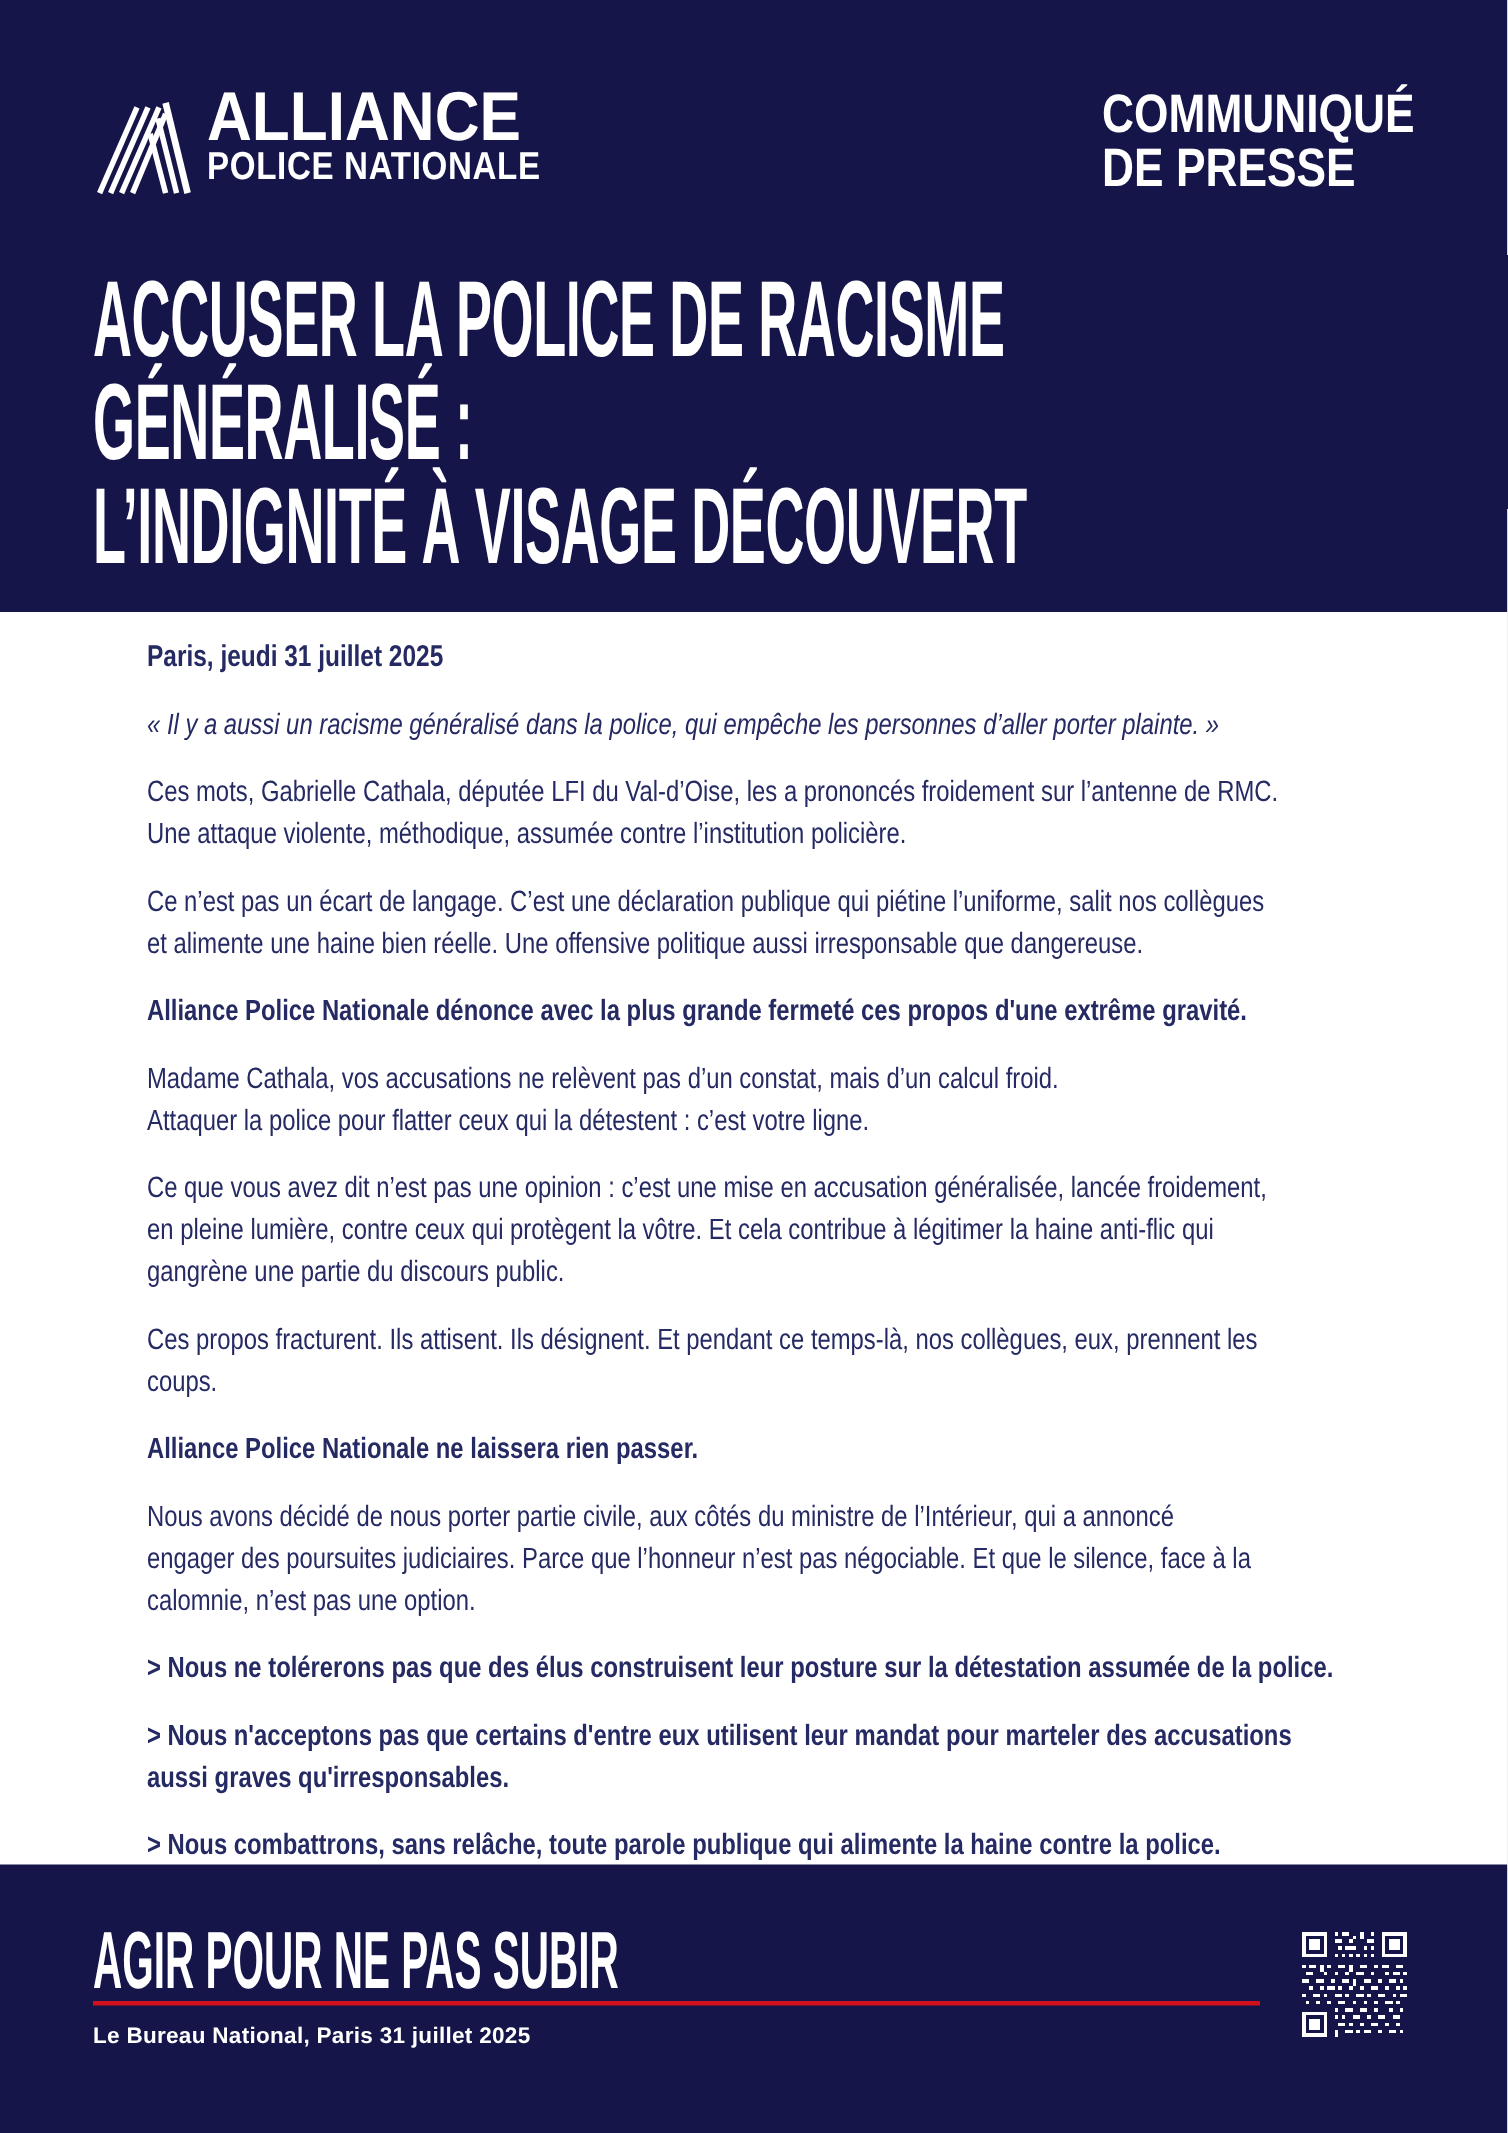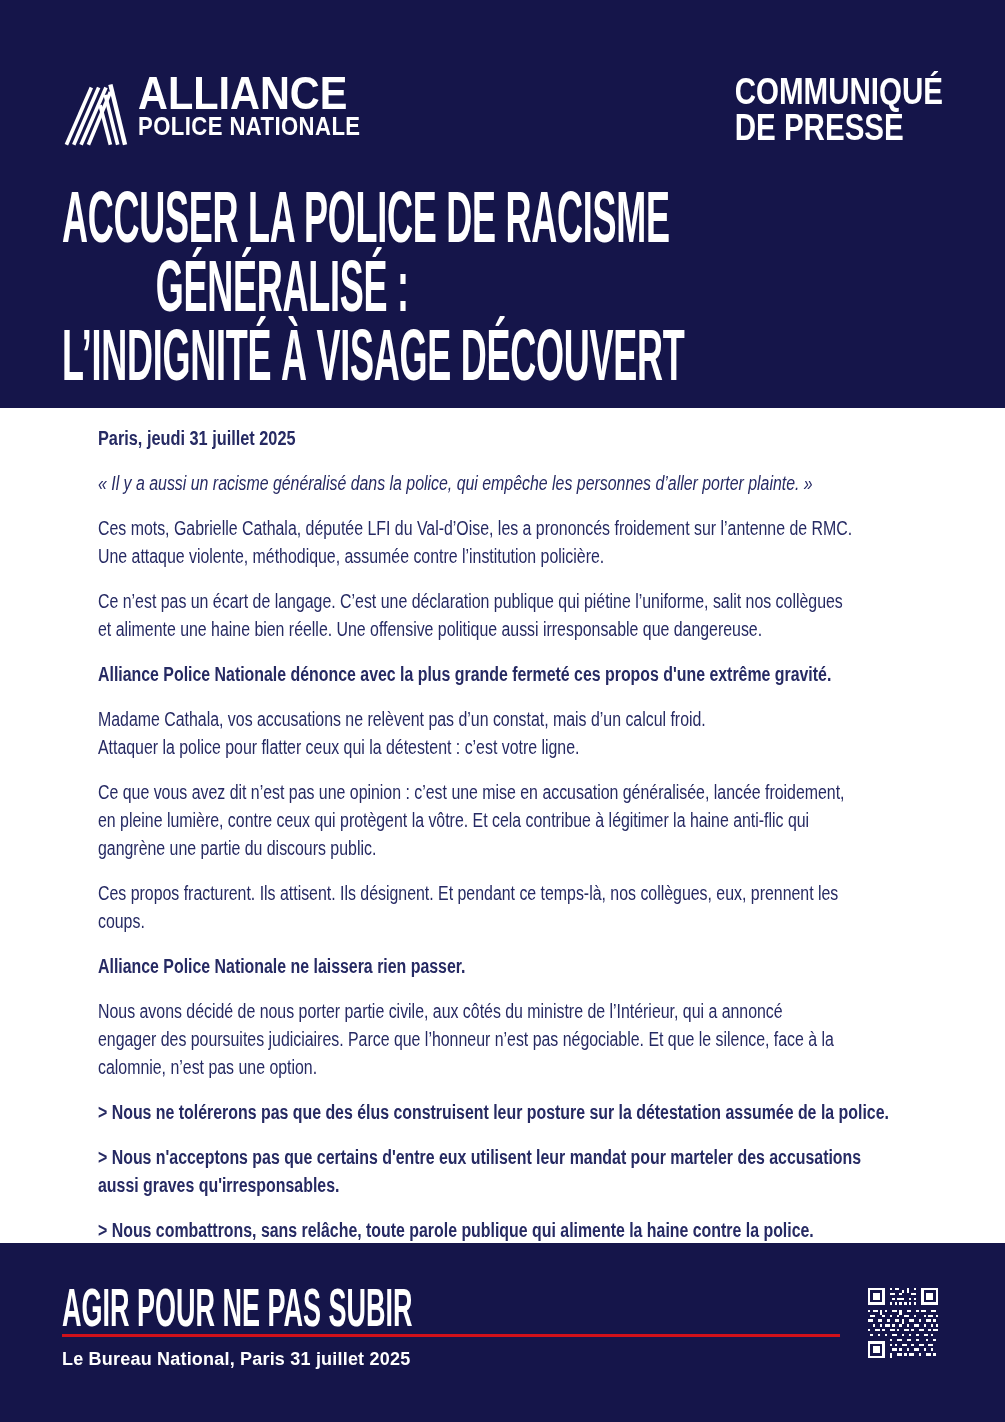--- a/index.html
+++ b/index.html
@@ -5,38 +5,38 @@
   * { margin:0; padding:0; box-sizing:border-box; }
   html,body { background:#e8e8e8; }
   .page {
     position:relative; width:1005px; height:1422px; margin:0 auto;
     background:#ffffff; overflow:hidden;
     font-family:"Liberation Sans", sans-serif; color:#262a63;
   }
 
   
   .masthead { height:408px; background:#15154a; padding:55px 62px 0 62px; }
-  .brand-row { display:flex; justify-content:space-between; align-items:flex-start; height:88px;margin-top:16px; }
+  .brand-row { display:flex; justify-content:space-between; align-items:flex-start; height:88px; }
   .logo { display:flex; align-items:flex-start; gap:10px; }
   .logo-mark { width:66px; height:80px; flex:0 0 auto; }
   .logo-text { padding-top:2px; }
   .logo-brand {
     color:#fff; font-weight:700; font-size:46px; line-height:40px;
     transform:scaleX(0.9); transform-origin:left top; white-space:nowrap; letter-spacing:0;
   }
   .logo-sub {
     color:#fff; font-weight:700; font-size:26px; line-height:24px; margin-top:1px;
     transform:scaleX(0.85); transform-origin:left top; white-space:nowrap; letter-spacing:0.5px;
   }
   .doc-type { padding-top:3px; }
   .doc-type-line {
     display:block; color:#fff; font-weight:700; font-size:36px; line-height:36px;
     transform:scaleX(0.82); transform-origin:right top; white-space:nowrap;
   }
-  .headline { margin-top:24px;text-align:center; }
+  .headline { margin-top:36px; }
   .headline-line {
     display:block; color:#fff; font-weight:700; font-size:72px; line-height:69px;
     transform:scaleX(0.5); transform-origin:left top; white-space:nowrap; letter-spacing:-0.5px;
   }
 
   
   .body-area { height:835px; padding:16px 62px 0 98px; overflow:hidden; }
   .body-scale { width:1080px; transform:scaleX(0.815); transform-origin:left top; }
   .dateline { font-weight:700; font-size:20px; line-height:28px; margin-bottom:17px; white-space:nowrap; }
   .quote { font-style:italic; font-size:19.5px; line-height:28px; margin-bottom:17px; white-space:nowrap; }
@@ -44,21 +44,21 @@
   .para .pline { display:block; white-space:nowrap; }
   .para.bold { font-weight:700; }
 
   
   .footer { position:relative; height:182px; background:#15154a; padding:40px 62px 0 62px; }
   .slogan-text {
     display:inline-block; color:#fff; font-weight:700; font-size:54px; line-height:48px;
     transform:scaleX(0.5); transform-origin:left top; white-space:nowrap;
   }
   .redline { width:778px; height:3px; background:#d0111b; margin-top:3px; }
-  .signature { color:#fff; font-weight:700; font-size:18px; margin-top:12px; letter-spacing:0.2px; white-space:nowrap; }
+  .signature { color:#fff; font-weight:700; font-size:15px; margin-top:12px; letter-spacing:0.2px; white-space:nowrap; }
   .qr { position:absolute; top:45px; right:67px; width:70px; height:70px; }
 </style>
 </head>
 <body>
 
 <div class="page">
 
   <header class="masthead">
     <div class="brand-row">
       <div class="logo">

